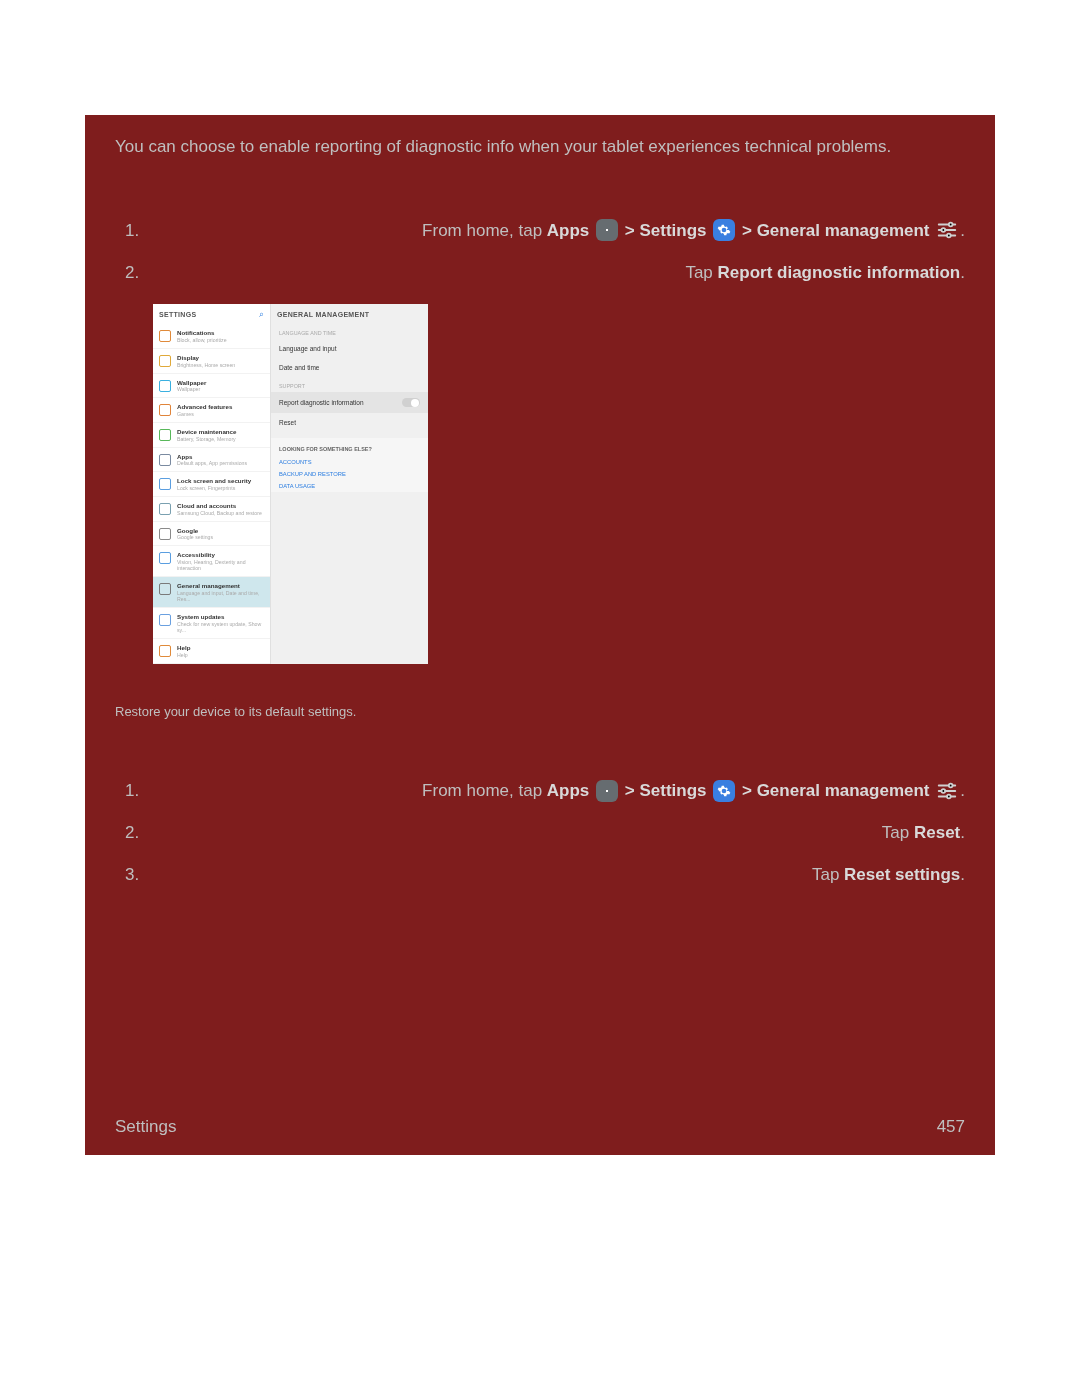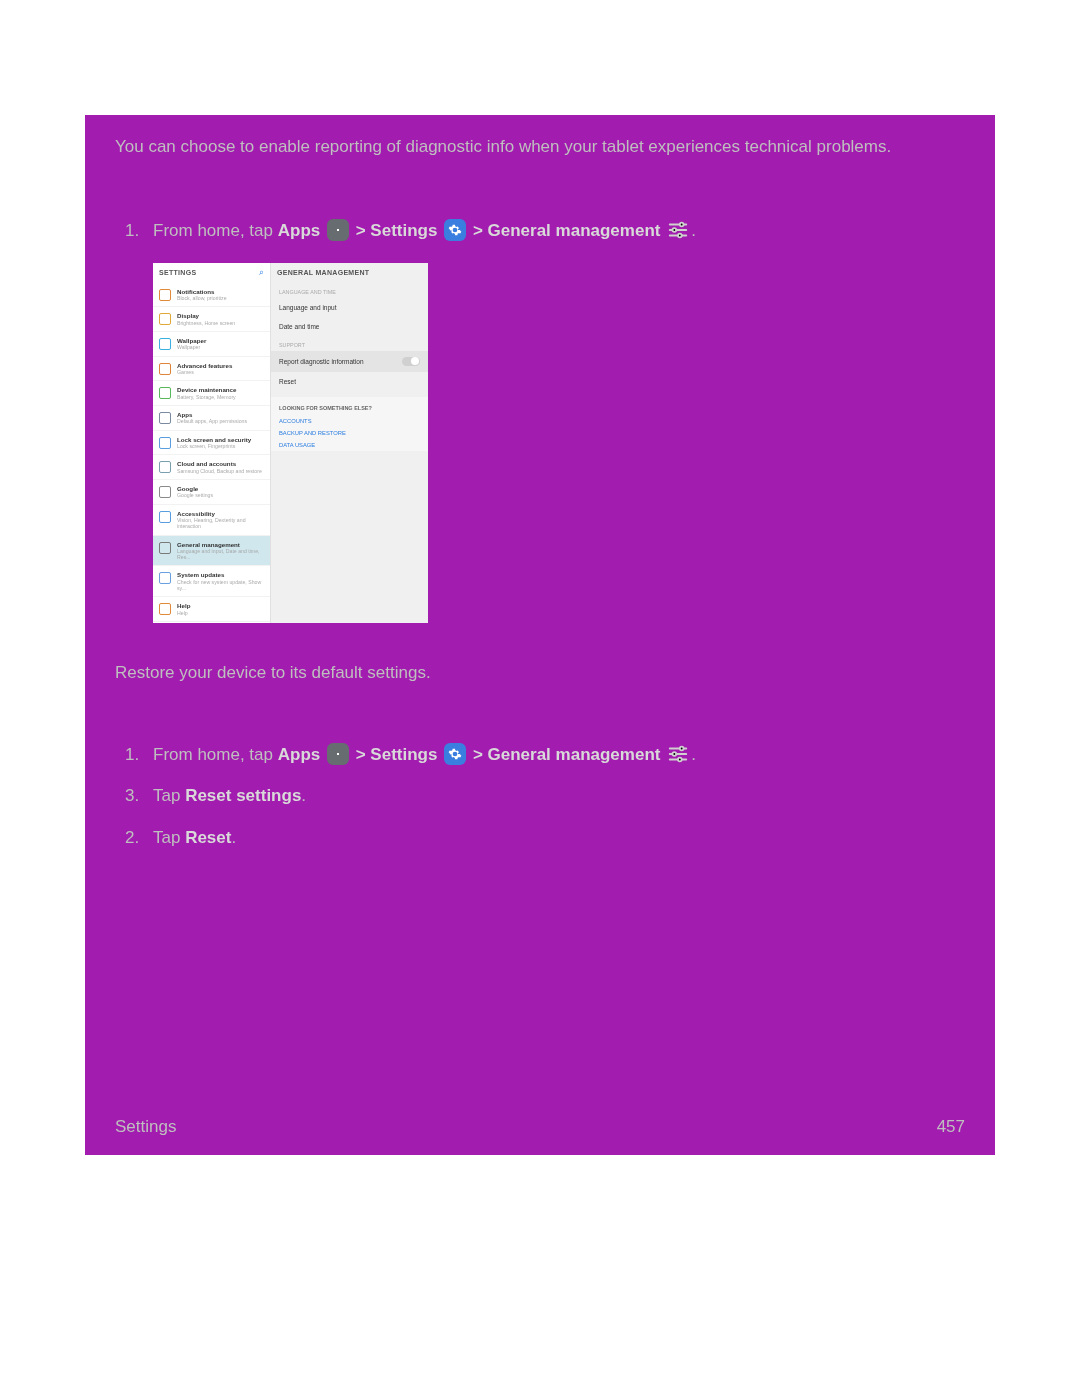--- a/index.html
+++ b/index.html
@@ -9,21 +9,21 @@
   }
   .page {
     width: 1080px;
     height: 1397px;
     margin: 0 auto;
     position: relative;
     box-sizing: border-box;
     padding: 115px 85px 40px 85px;
   }
   .content-block {
-    background: #a21caf;
+    background: #7f1d1d;
     color: #bfbfbf;
     padding: 20px 30px 30px 30px;
     min-height: 1040px;
     box-sizing: border-box;
     position: relative;
   }
   .intro {
     font-size: 17px;
     line-height: 1.4;
     margin: 0 0 60px 0;
@@ -33,20 +33,21 @@
     list-style: none;
     padding: 0 0 0 38px;
     margin: 0 0 20px 0;
   }
   ol.steps > li {
     font-size: 17px;
     line-height: 1.4;
     margin: 0 0 18px 0;
     color: #bfbfbf;
     position: relative;
+    text-align: right;
   }
   ol.steps > li::before {
     content: attr(data-num) ".";
     position: absolute;
     left: -28px;
     color: #bfbfbf;
   }
   ol.steps b, .bold { color: #d9d9d9; font-weight: bold; }
   .inline-icon {
     display: inline-block;
@@ -85,21 +86,21 @@
     border-radius: 6px;
     color: #fff;
     display: inline-flex;
     align-items: center;
     justify-content: center;
   }
   .icon-gm {
     background: transparent;
   }
   .sliders-svg { display:block; }
-  .sect-desc { font-size: 17px; margin: 40px 0 60px 0; color:#bfbfbf; }
+  .sect-desc { font-size: 13px; margin: 40px 0 60px 0; color:#bfbfbf; }
   .sect-p { font-size: 17px; margin: 38px 0 24px 0; line-height:1.4; color:#bfbfbf; }
   .foot {
     position: absolute;
     bottom: 18px;
     left: 30px;
     right: 30px;
     display:flex;
     justify-content: space-between;
     font-size: 17px;
     color:#bfbfbf;
@@ -206,20 +207,23 @@
             <line x1="3" y1="6" x2="21" y2="6"></line>
                 <circle cx="16" cy="6" r="2" fill="#000"></circle>
             <line x1="3" y1="12" x2="21" y2="12"></line>
                 <circle cx="8" cy="12" r="2" fill="#000"></circle>
             <line x1="3" y1="18" x2="21" y2="18"></line>
                 <circle cx="14" cy="18" r="2" fill="#000"></circle>
           </g>
             </svg>
         </span>.
       </li>
+      <li data-num="2">
+        <span>Tap </span><b>Report diagnostic information</b><span>.</span>
+      </li>
     </ol>
 
     <div class="shot">
       <div class="left">
         <div class="hdr">
           <span class="ttl">SETTINGS</span>
           <span class="srch">⌕</span>
         </div>
         <div>
           <div class="s-row">
@@ -361,25 +365,25 @@
             <line x1="3" y1="6" x2="21" y2="6"></line>
                 <circle cx="16" cy="6" r="2" fill="#000"></circle>
             <line x1="3" y1="12" x2="21" y2="12"></line>
                 <circle cx="8" cy="12" r="2" fill="#000"></circle>
             <line x1="3" y1="18" x2="21" y2="18"></line>
                 <circle cx="14" cy="18" r="2" fill="#000"></circle>
           </g>
             </svg>
         </span>.
       </li>
+      <li data-num="2">
+        <span>Tap </span><b>Reset</b><span>.</span>
+      </li>
       <li data-num="3">
         <span>Tap </span><b>Reset settings</b><span>.</span>
-      </li>
-      <li data-num="2">
-        <span>Tap </span><b>Reset</b><span>.</span>
       </li>
     </ol>
 
     <div class="foot">
       <span>Settings</span>
       <span>457</span>
     </div>
   </div>
 </div>
 

